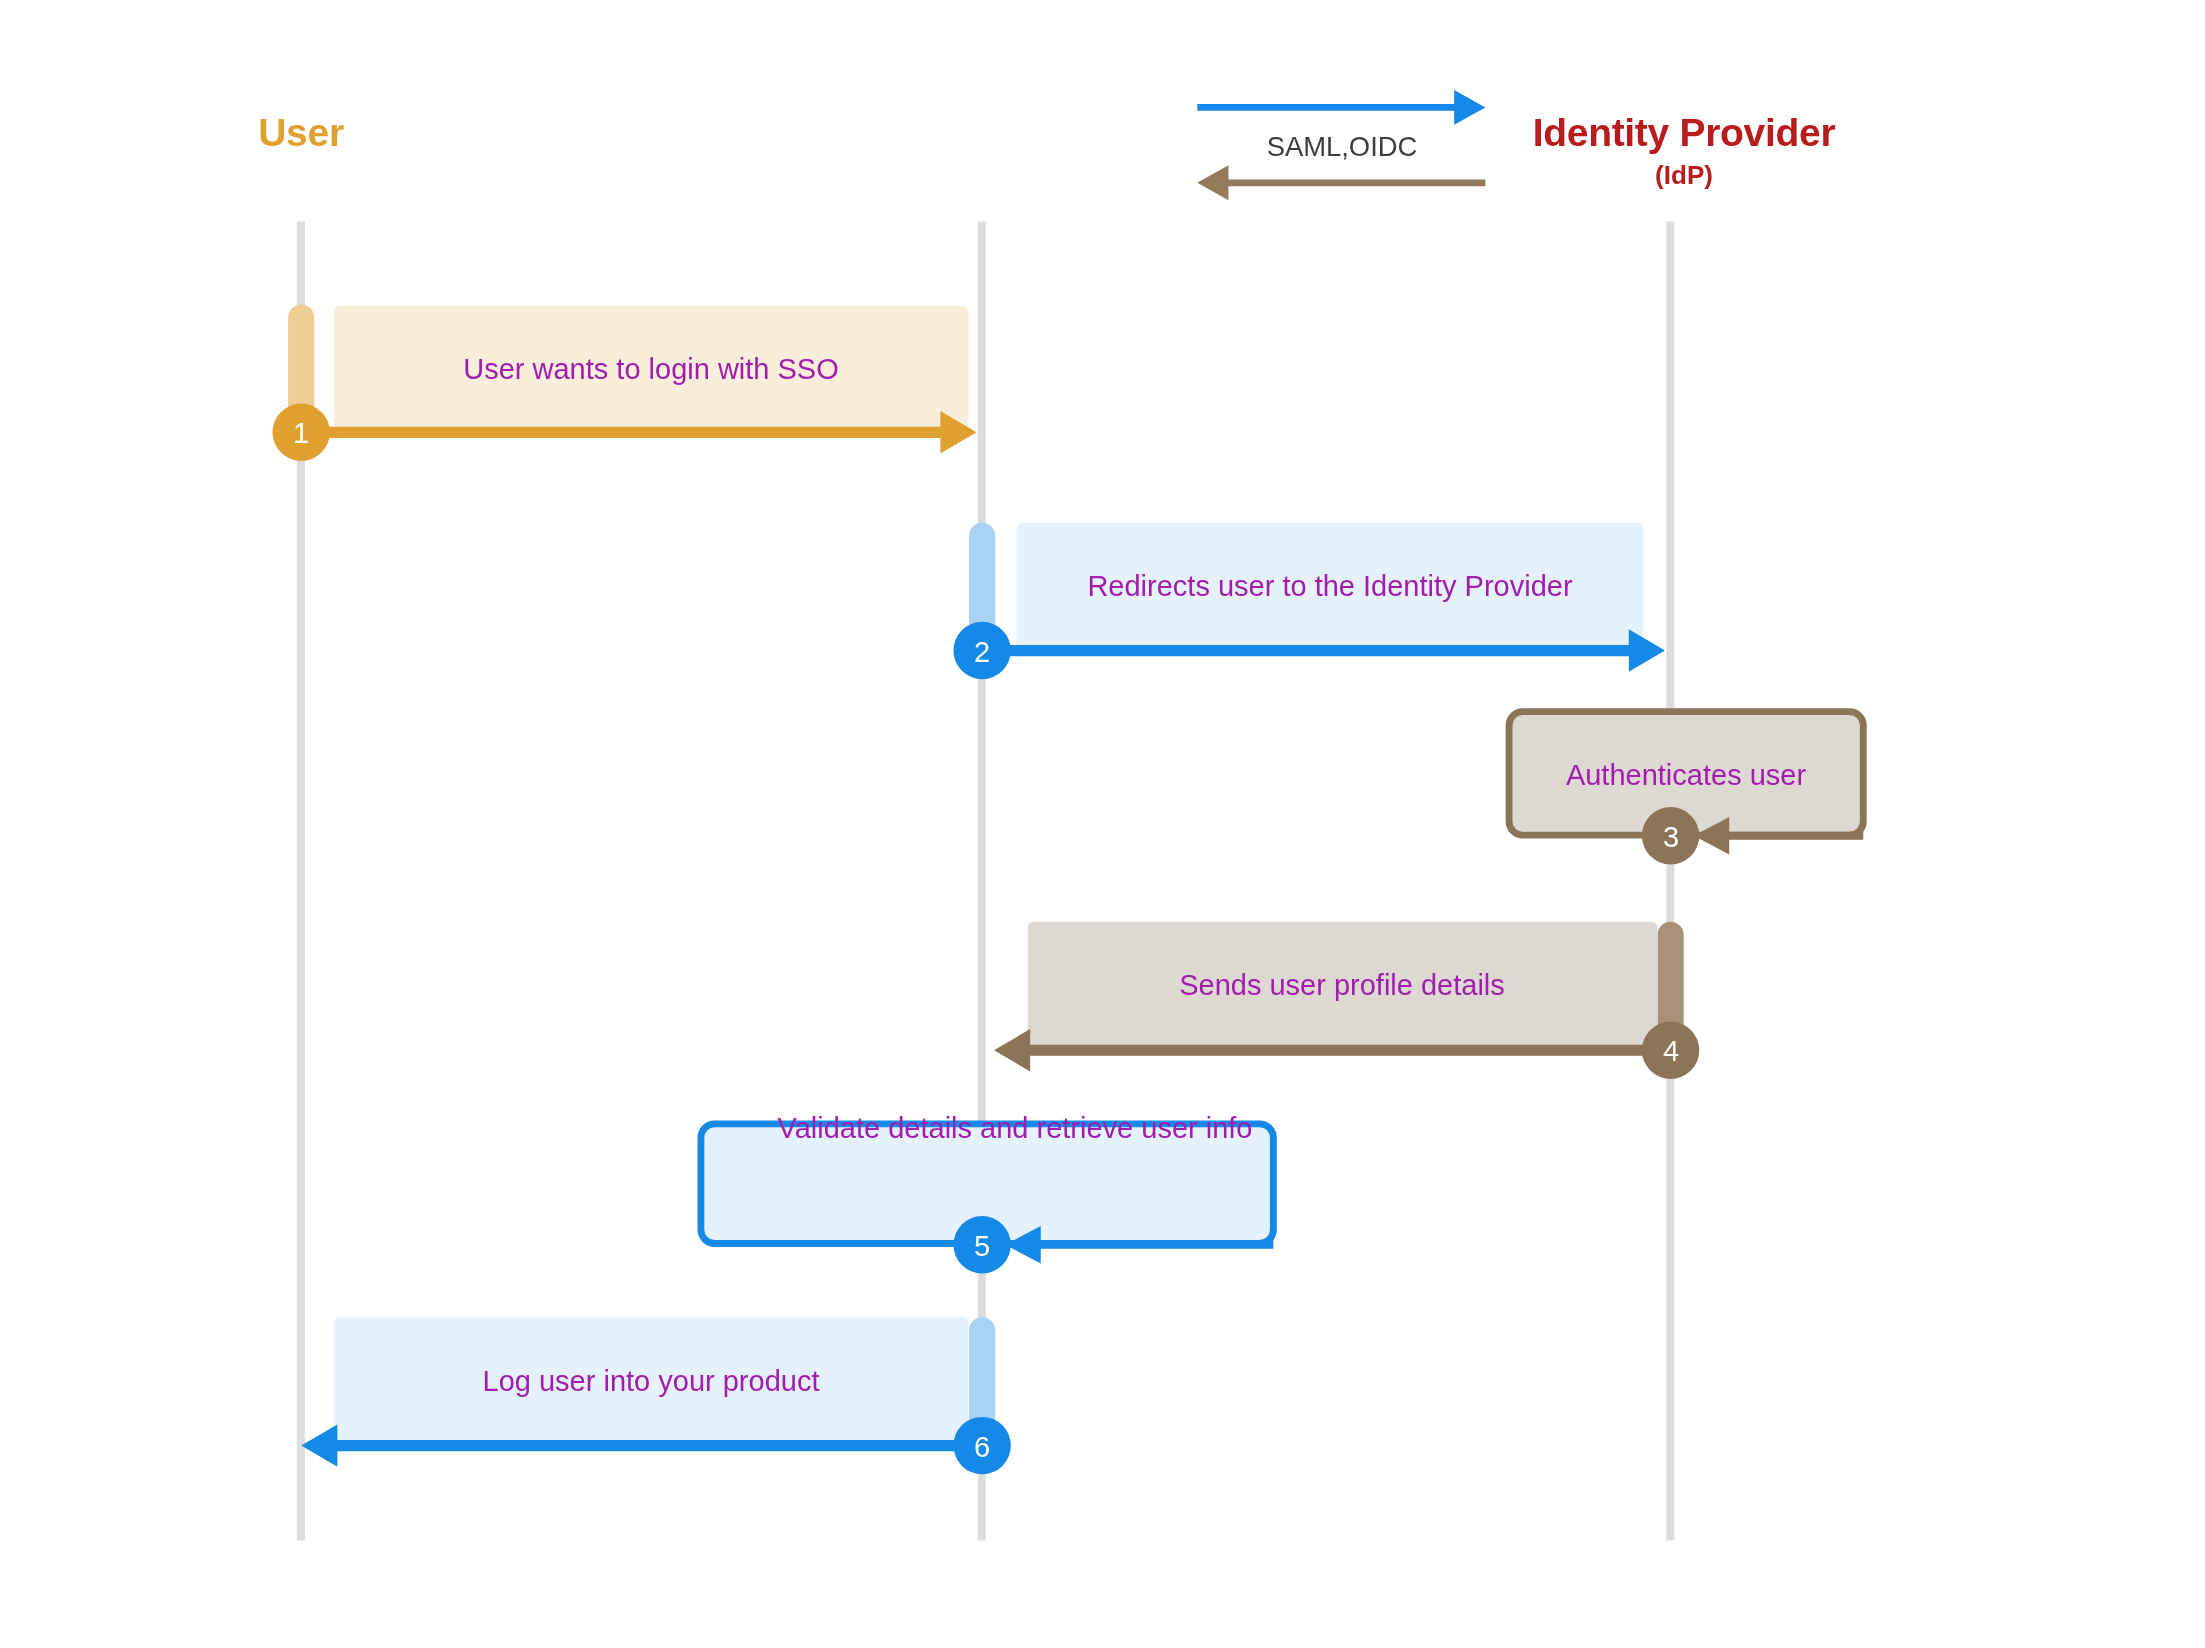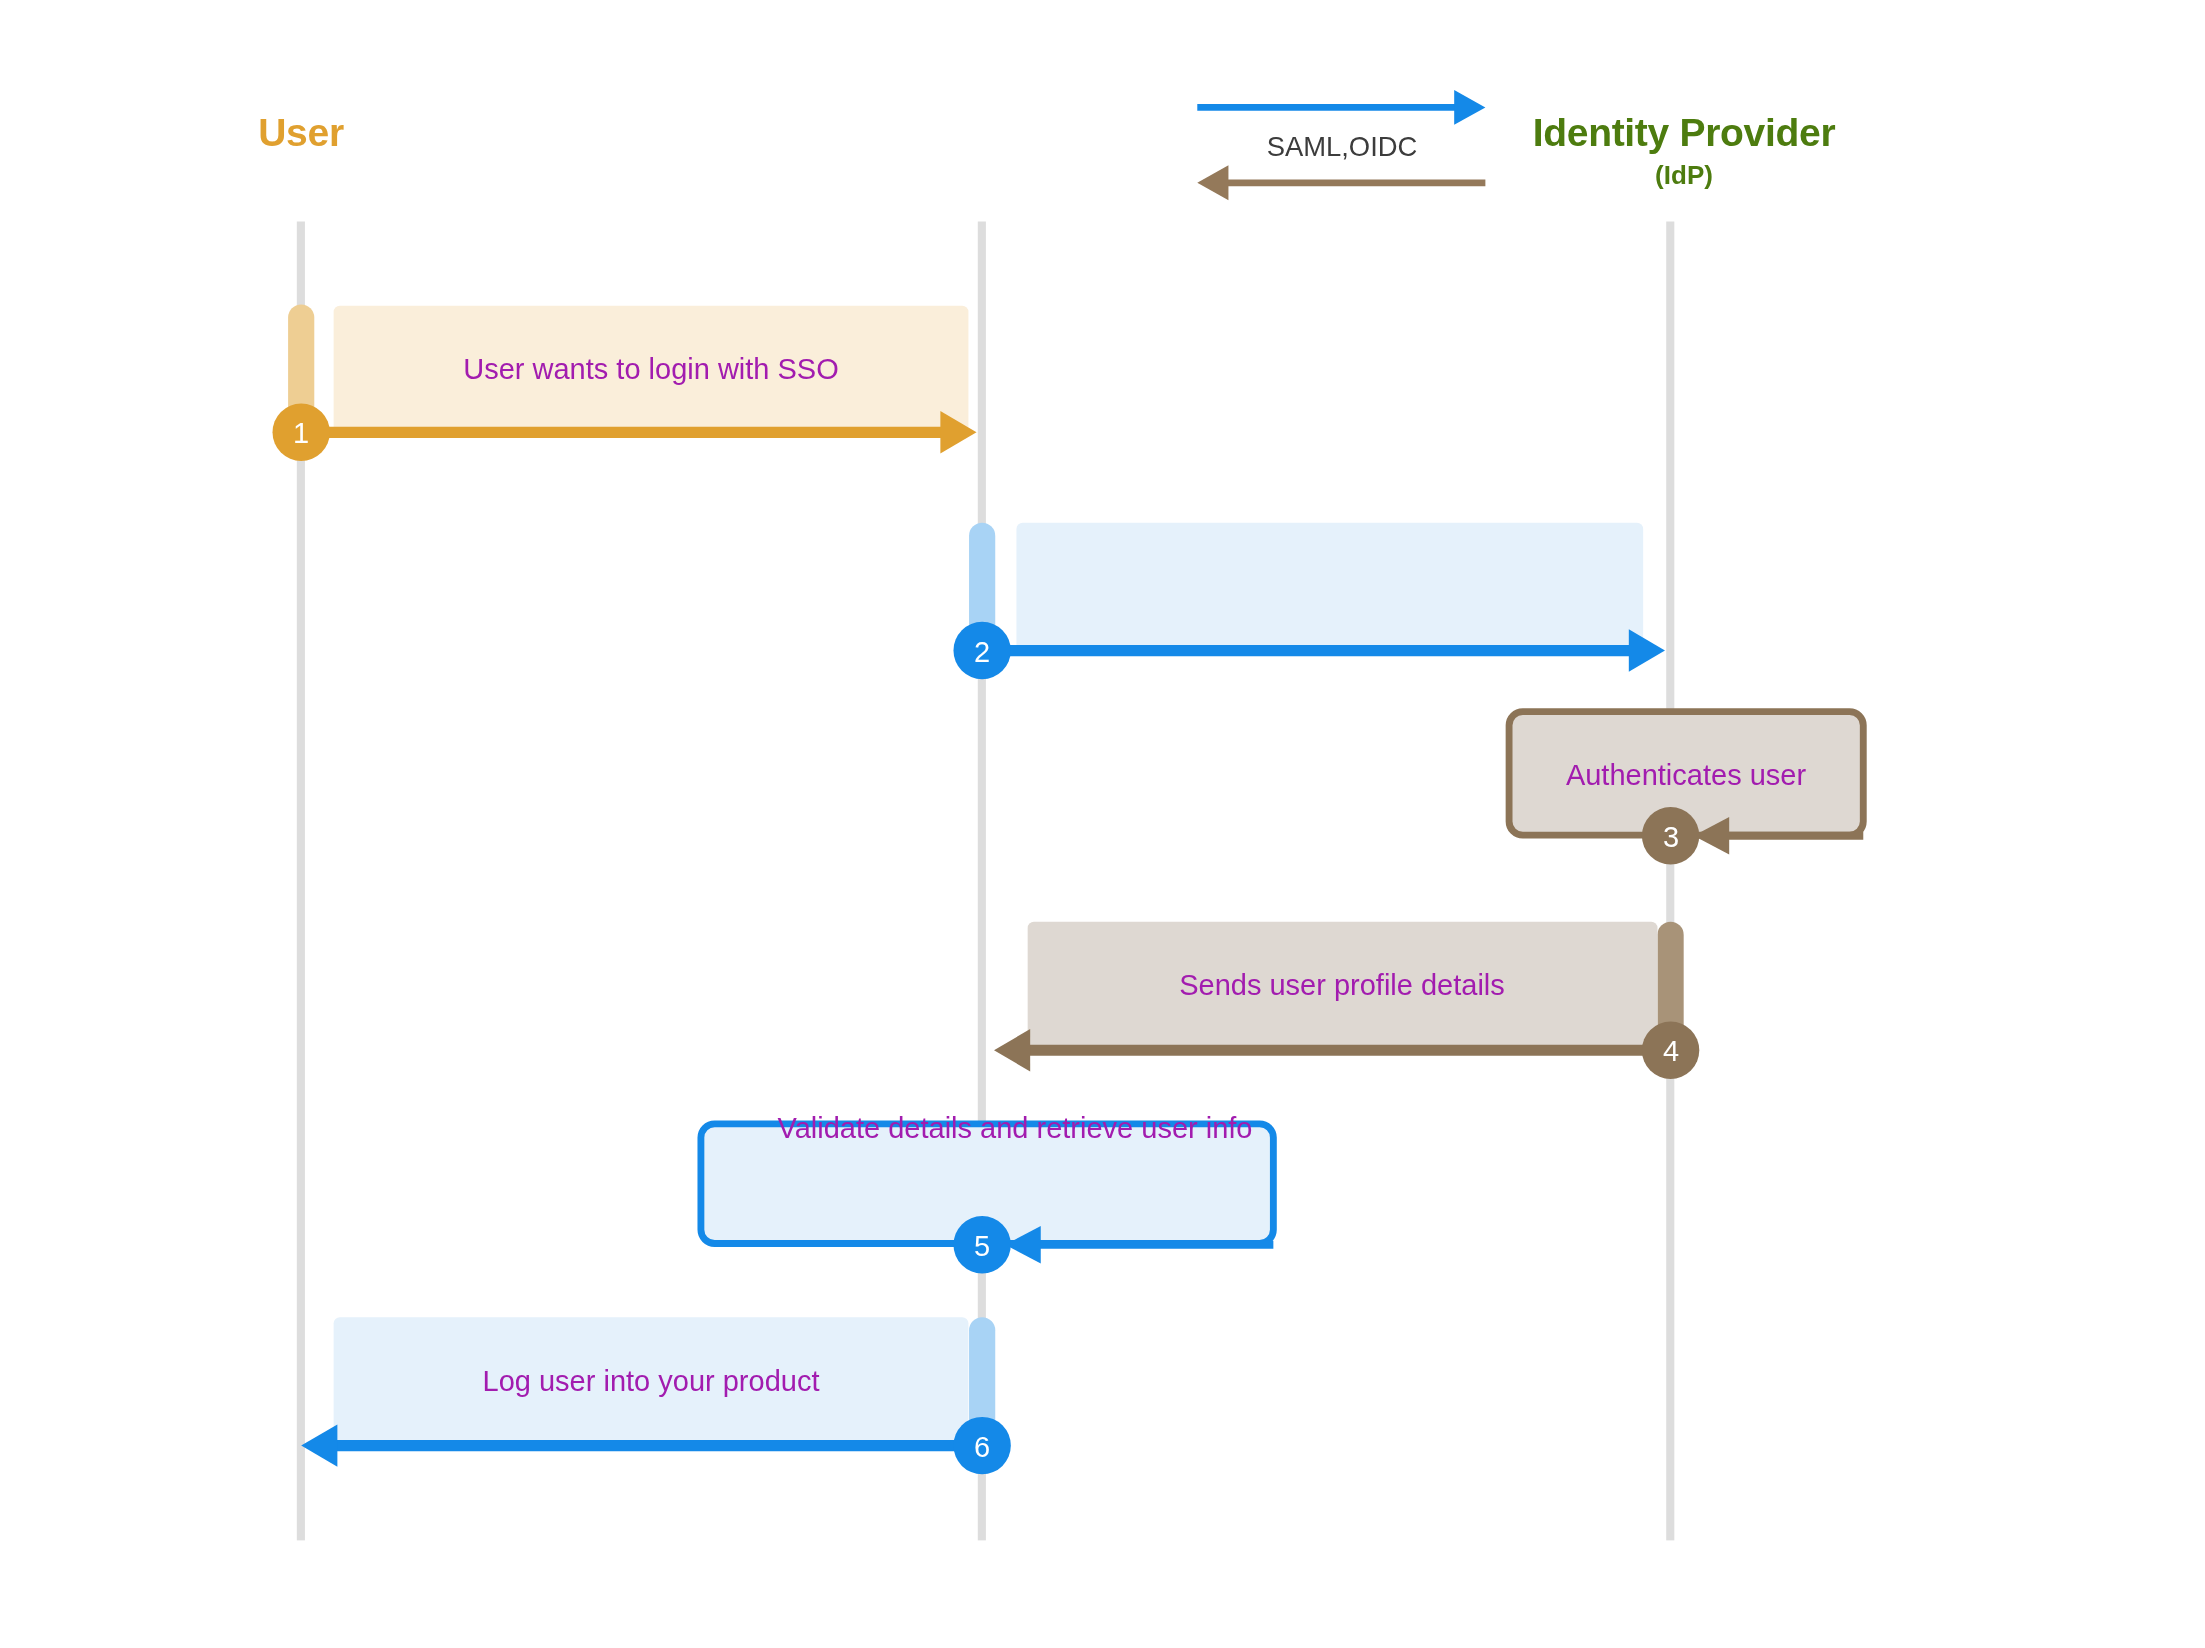--- a/index.html
+++ b/index.html
@@ -40,21 +40,21 @@
     font-weight: bold;
     letter-spacing: -0.3px;
   }
   .actor-sub {
     font-size: 26px;
     font-weight: bold;
     margin-top: 6.2px;
   }
   .c-user  { color: #E0A02F; }
   .c-sp    { color: #1489E8; }
-  .c-idp   { color: #4d7c0f; }
+  .c-idp   { color: #b91c1c; }
 
   
   .proto-label {
     position: absolute;
     font-size: 27.4px;
     color: #3C3C3C;
     white-space: nowrap;
     transform: translateX(-50%);
   }
 
@@ -156,20 +156,21 @@
 
   <div class="actor-head" style="left:1684px; top:111px;">
     <div class="actor-title c-idp">Identity Provider</div>
     <div class="actor-sub c-idp">(IdP)</div>
   </div>
 
   <div class="proto-label" style="left:1342px; top:131px;">SAML,OIDC</div>
 
   <div class="msg-text" style="left:651px; top:369px;">User wants to login with SSO</div>
 
+  <div class="msg-text" style="left:1330px; top:586px;">Redirects user to the Identity Provider</div>
 
   <div class="msg-text" style="left:1686px; top:775px;">Authenticates user</div>
 
   <div class="msg-text" style="left:1342px; top:985px;">Sends user profile details</div>
 
   <div class="msg-text" style="left:987px; top:1128px;margin-left:28px;">Validate details and retrieve user info</div>
 
   <div class="msg-text" style="left:651px; top:1381px;">Log user into your product</div>
 
   <div class="step-num" style="left:301px;  top:433px;">1</div>

